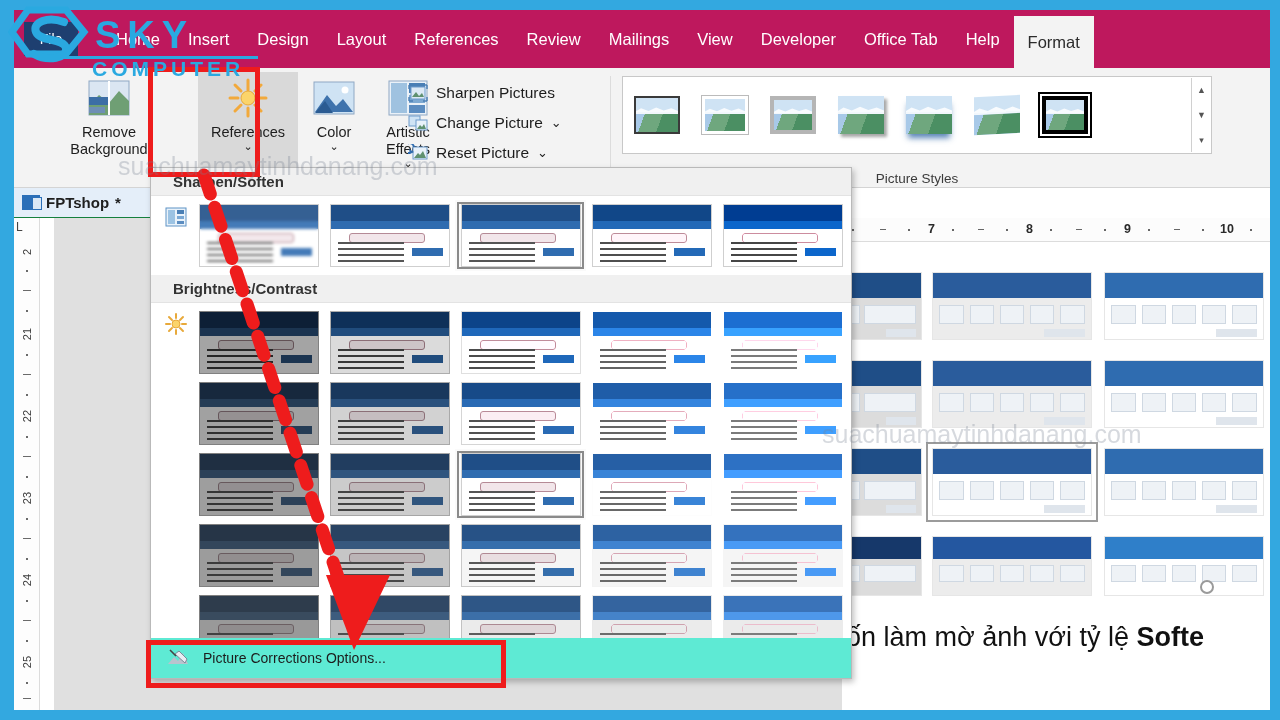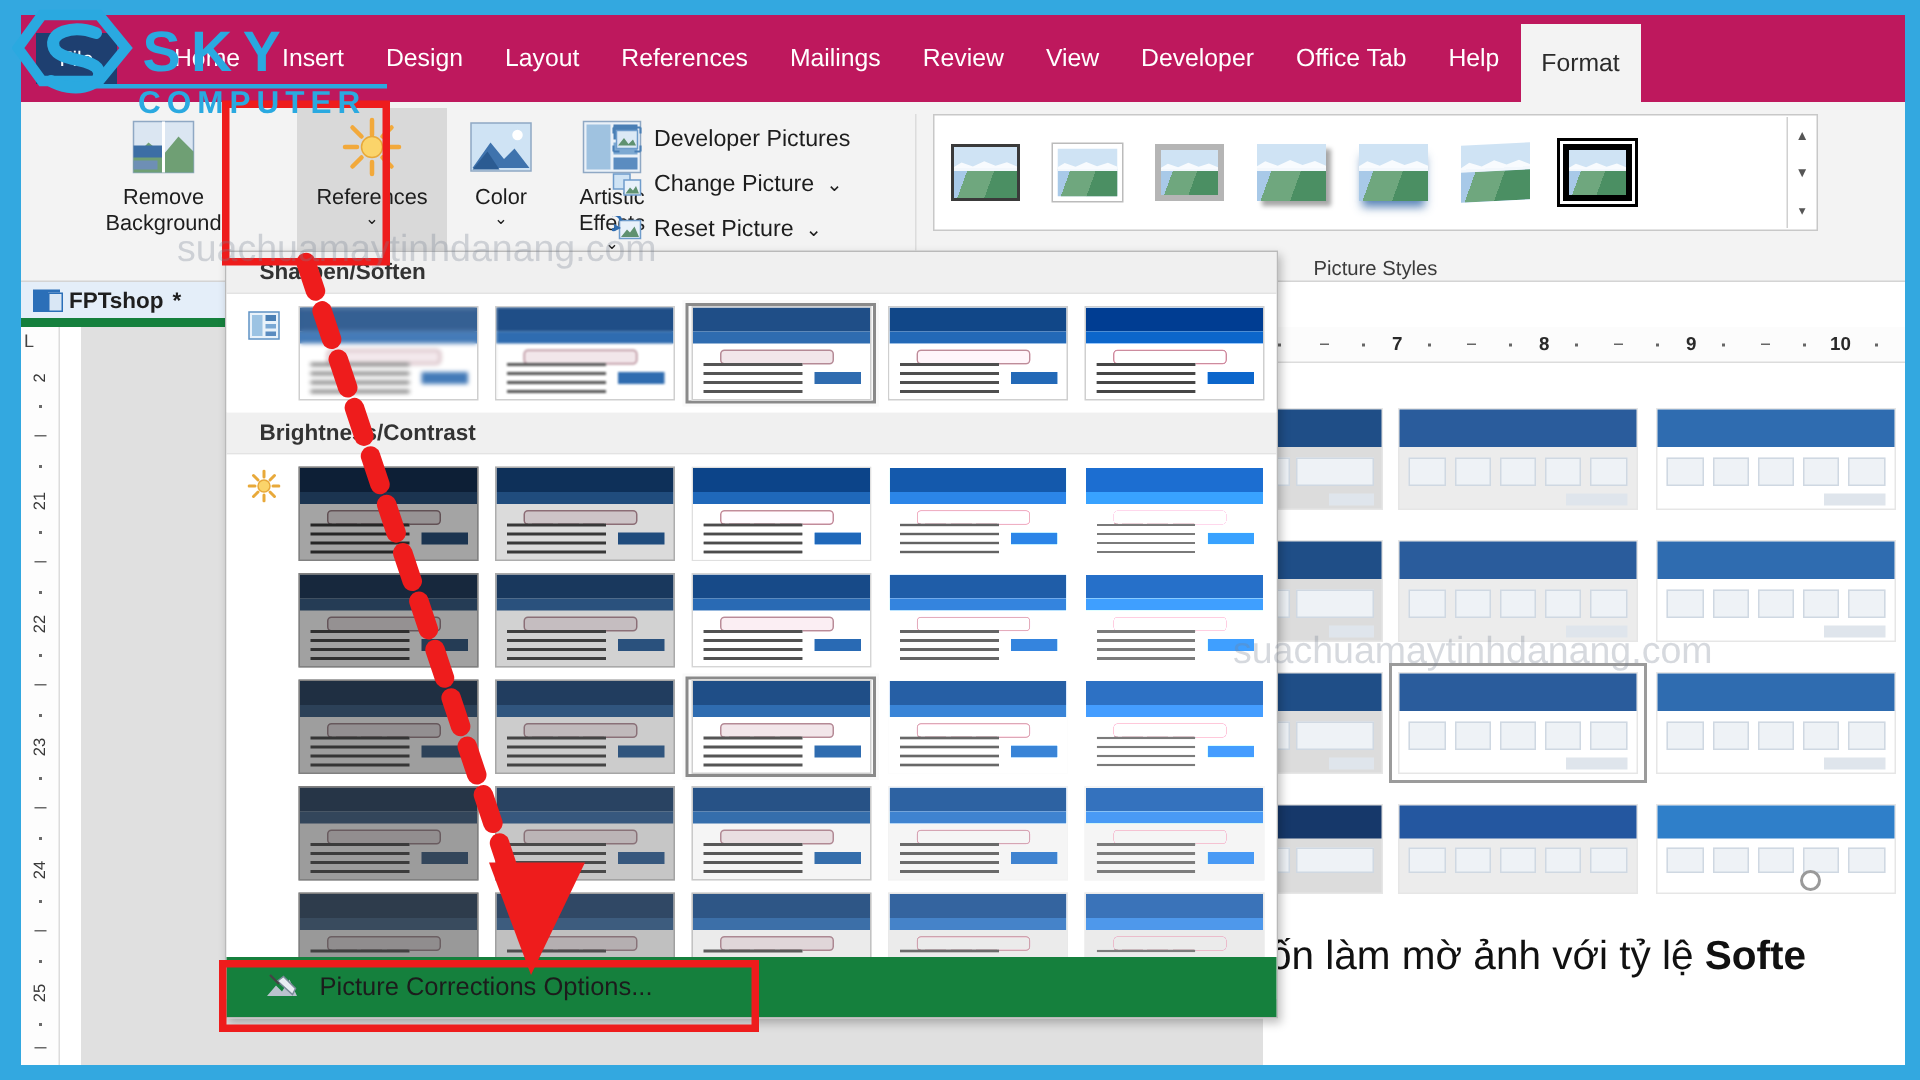--- a/index.html
+++ b/index.html
@@ -137,21 +137,21 @@
     position: absolute; bottom: 2px; width: 100%;
     text-align: center; font-size: 13.5px; color: #3b3b3b;
   }
   .grp-sep {
     position: absolute; top: 8px; width: 1px; height: 100px; background: #dcdcdc;
   }
 
   
   .doctabbar {
     position: absolute; left: 0; top: 178px; width: 152px; height: 30px;
-    background: #e4eef9; border-bottom: 6px solid #15803d;
+    background: #e4eef9; border-bottom: 1px solid #15803d;
     display: flex; align-items: center; gap: 6px; padding-left: 8px;
     font-size: 15px; font-weight: bold; color: #1f1f1f;
   }
   .doctabbar .dicon {
     width: 18px; height: 15px;
     background: #2b6fb8; position: relative;
   }
   .doctabbar .dicon::after{
     content:""; position:absolute; right:-2px; top:2px; width:8px; height:11px;
     background:#d9e7f5; border:1px solid #2b6fb8;
@@ -275,24 +275,24 @@
   .dd-thumb .blk {
     position:absolute; right:5%; bottom:16%; width:26%; height:14%; background:#2f6cb0;
   }
 
   
   .ov { position:absolute; inset:0; pointer-events:none; }
 
   .dd-footsep { height: 1px; background: #dcdcdc; }
   .dd-foot {
     position: absolute; left: 0; bottom: 0; width: 100%; height: 40px;
-    background: #15803d;
+    background: #5eead4;
     display: flex; align-items: center; gap: 12px;
-    padding-left: 24px;
-    font-size: 17px; color: #1c1c1c;
+    padding-left: 14px;
+    font-size: 14px; color: #1c1c1c;
     cursor: default;
   }
   .dd-foot .fi { width: 26px; height: 22px; position: relative; }
 
   
   .redbox {
     position: absolute; border: 5px solid #ee1c1c; z-index: 60; pointer-events: none;
   }
   #redbox-corrections { left: 134px; top: 57px; width: 112px; height: 110px; }
   #redbox-options { left: 132px; top: 630px; width: 360px; height: 48px; }
@@ -341,22 +341,22 @@
     <div class="tabstrip">
       <div class="file-tab">
         <span>File</span>
       </div>
       <div class="tabs">
         <div class="tab">Home</div>
         <div class="tab">Insert</div>
         <div class="tab">Design</div>
         <div class="tab">Layout</div>
         <div class="tab">References</div>
+        <div class="tab">Review</div>
         <div class="tab">Mailings</div>
-        <div class="tab">Review</div>
         <div class="tab">View</div>
         <div class="tab">Developer</div>
         <div class="tab">Office Tab</div>
         <div class="tab">Help</div>
         <div class="tab active">Format</div>
       </div>
     </div>
 
     <div class="ribbon">
 
@@ -436,21 +436,21 @@
           <div class="smallrow">
             <span class="si">
               <svg width="20" height="18" viewBox="0 0 20 18">
                 <rect x="3" y="3" width="14" height="12" fill="#dce9f5" stroke="#6f9ccb"></rect>
                 <path d="M4 13 L8 8 L11 12 L14 9 L16 13 Z" fill="#5f9170"></path>
                 <g stroke="#4a7fb5" stroke-width="1.4">
                   <path d="M1 1 h4 M1 1 v4 M19 1 h-4 M19 1 v4 M1 17 h4 M1 17 v-4 M19 17 h-4 M19 17 v-4"></path>
                 </g>
               </svg>
             </span>
-            <span>Developer Pictures</span>
+            <span>Sharpen Pictures</span>
           </div>
           <div class="smallrow">
             <span class="si">
               <svg width="20" height="18" viewBox="0 0 20 18">
                 <rect x="1" y="2" width="11" height="10" fill="#cfe3f4" stroke="#6f9ccb"></rect>
                 <rect x="8" y="6" width="11" height="10" fill="#e8f1fa" stroke="#6f9ccb"></rect>
                 <path d="M9 15 L12 11 L14 13 L16 10 L18 15 Z" fill="#5f9170"></path>
               </svg>
             </span>
             <span>Change Picture</span>

